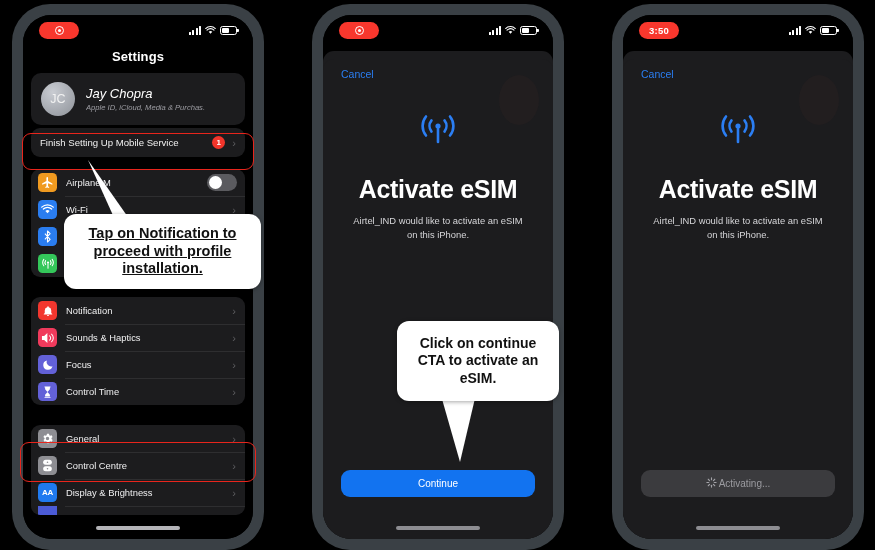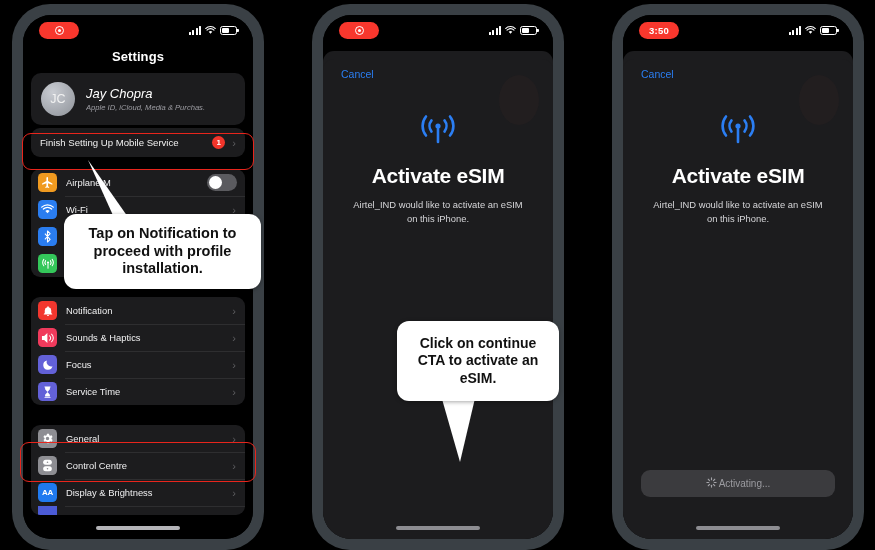--- a/index.html
+++ b/index.html
@@ -187,22 +187,22 @@
     padding-top: 9px;
   }
   .blob {
     position: absolute; right: 14px; top: 16px;
     width: 40px; height: 50px; border-radius: 50%;
     background: #231f20; opacity: .85;
   }
   .esim-icon { text-align: center; margin-top: 32px; }
   .esim-title {
     text-align: center; color: #fff;
-    font-size: 21px; font-weight: bold;
-    margin-top: 12px; letter-spacing: -.3px;
+    font-size: 25px; font-weight: bold;
+    margin-top: 23px; letter-spacing: -.3px;
   }
   .esim-desc {
     text-align: center; color: #d6d6d9;
     font-size: 9.4px; line-height: 1.45;
     margin-top: 10px; padding: 0 6px;
   }
   .cta-wrap { position: absolute; left: 18px; right: 18px; bottom: 42px; }
   .cta {
     background: #1273f0; color: #fff;
     border-radius: 9px; height: 27px;
@@ -234,21 +234,21 @@
     border-radius: 12px;
     z-index: 30;
     text-align: center;
     color: #111;
     font-weight: bold;
     display: flex; align-items: center; justify-content: center;
     padding: 8px 12px;
     line-height: 1.24;
     box-shadow: 0 1px 4px rgba(0,0,0,.35);
   }
-  #callout-1 { left: 64px; top: 214px; width: 197px; height: 75px; font-size: 14.5px; }
+  #callout-1 { left: 64px; top: 214px; width: 197px; height: 75px; font-size: 14.5px; text-decoration: underline; }
   #callout-2 { left: 397px; top: 321px; width: 162px; height: 80px; font-size: 14px; }
   .tail { position: absolute; z-index: 29; }
   #tail-1 { left: 84px; top: 160px; width: 52px; height: 66px; }
   #tail-2 { left: 440px; top: 392px; width: 40px; height: 72px; }
 </style>
 </head>
 <body>
 
 <div class="stage">
 
@@ -368,21 +368,21 @@
             </span>
             <span class="row-label">Focus</span>
             <span class="chev">›</span>
           </div>
           <div class="row">
             <span class="icon-sq" style="background:#6361d8">
               <svg width="11" height="12" viewBox="0 0 16 20" fill="#fff">
                   <path d="M3 1h10v1.4H3zM3 18.6h10V20H3zM4 2.6h8v3L8 10l-4-4.4zM4 17.4h8v-3L8 10l-4 4.4z"></path>
                 </svg>
             </span>
-            <span class="row-label">Service Time</span>
+            <span class="row-label">Control Time</span>
             <span class="chev">›</span>
           </div>
         </div>
 
         <div class="group" style="margin-top:20px">
           <div class="row">
             <span class="icon-sq" style="background:#8e8e93">
               <svg width="13" height="13" viewBox="0 0 24 24" fill="#fff">
                   <path d="M19.4 13a7.6 7.6 0 0 0 0-2l2-1.6-2-3.4-2.4 1a7.5 7.5 0 0 0-1.7-1l-.4-2.6h-4l-.4 2.6a7.5 7.5 0 0 0-1.7 1l-2.4-1-2 3.4L6.6 11a7.6 7.6 0 0 0 0 2l-2 1.6 2 3.4 2.4-1a7.5 7.5 0 0 0 1.7 1l.4 2.6h4l.4-2.6a7.5 7.5 0 0 0 1.7-1l2.4 1 2-3.4zM12 15.2A3.2 3.2 0 1 1 15.2 12 3.2 3.2 0 0 1 12 15.2z"></path>
                 </svg>
@@ -453,20 +453,23 @@
               <circle cx="23" cy="14" r="2.6" fill="#2b7ef3" stroke="none"></circle>
               <path d="M23 17 V30"></path>
               <path d="M16.5 8.4 a9 9 0 0 0 0 11.2 M29.5 8.4 a9 9 0 0 1 0 11.2"></path>
               <path d="M11 4.5 a15 15 0 0 0 0 19 M35 4.5 a15 15 0 0 1 0 19"></path>
             </svg>
           </div>
 
           <div class="esim-title">Activate eSIM</div>
           <div class="esim-desc">Airtel_IND would like to activate an eSIM on this iPhone.</div>
 
+          <div class="cta-wrap">
+            <button class="cta">Continue</button>
+          </div>
         </div>
       </div>
 
       <div class="home-ind dark"></div>
     </div>
   </div>
   <div class="highlight-box" id="continue-highlight"></div>
 
   <div class="phone" id="phone-3">
     <div class="screen">

